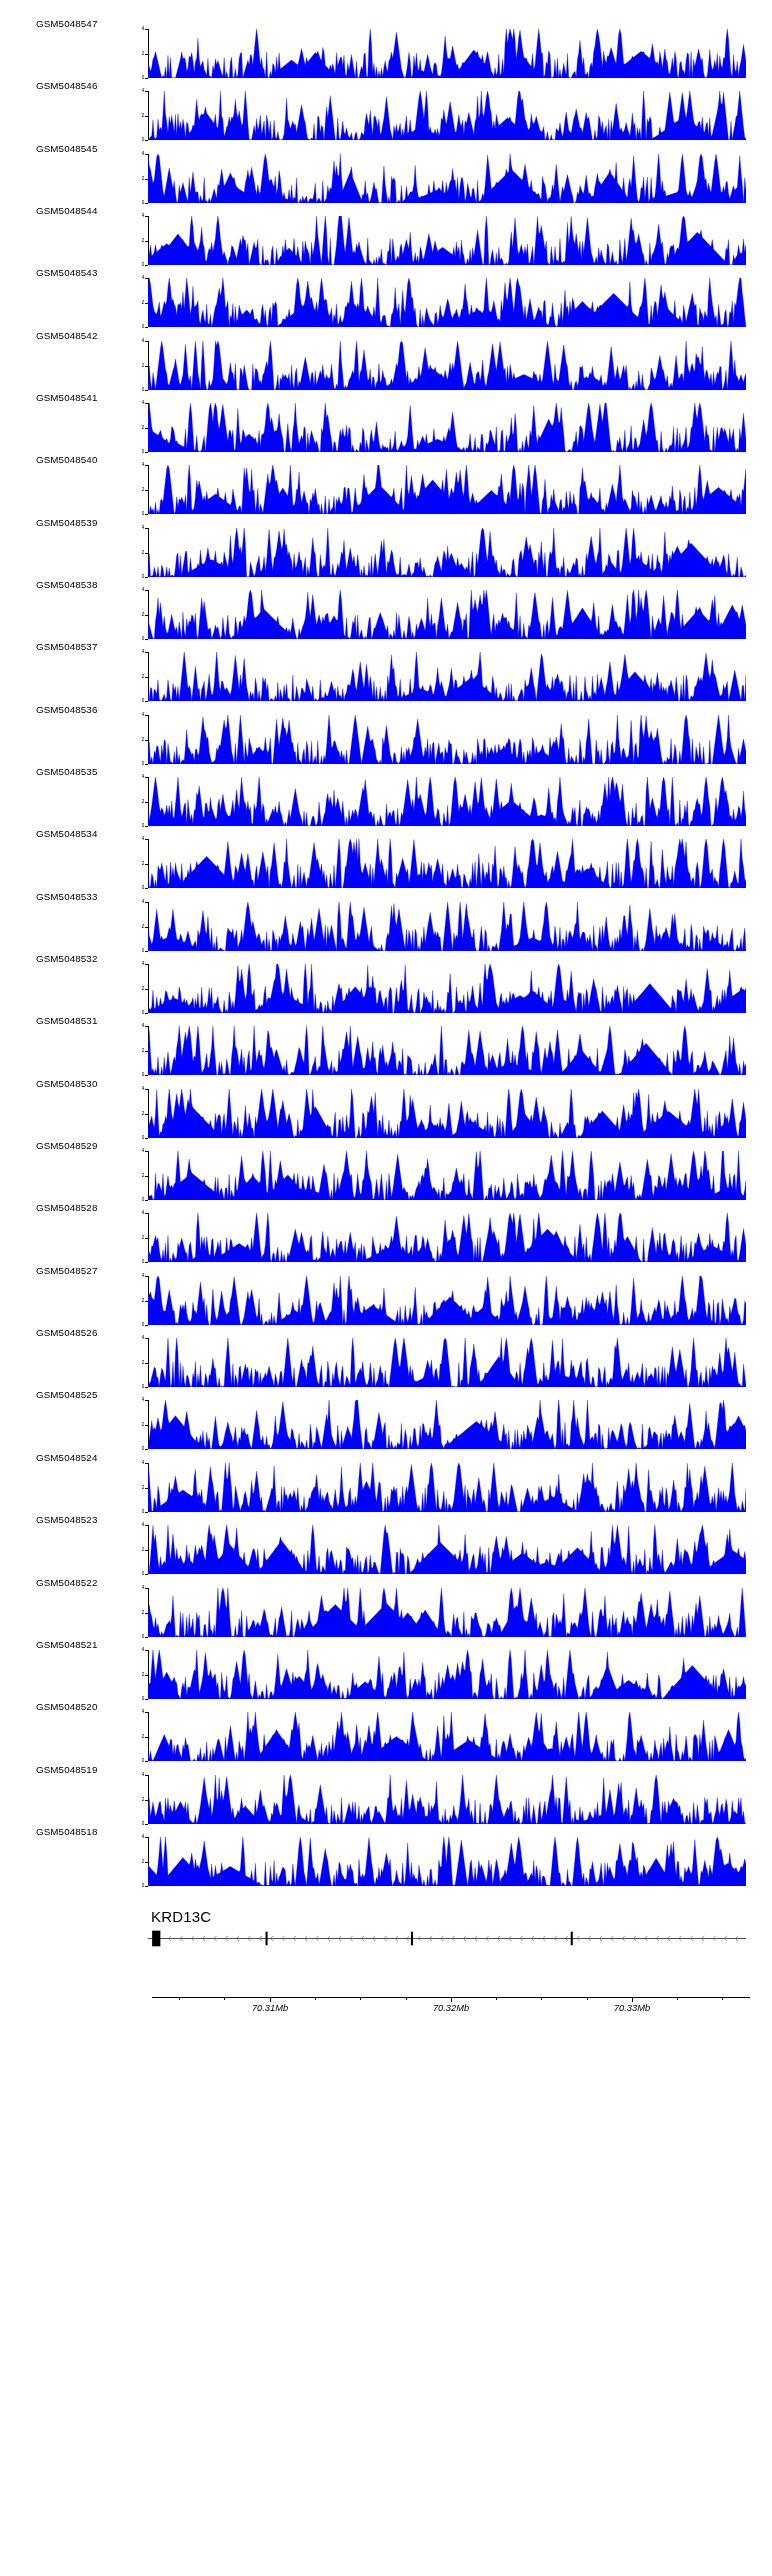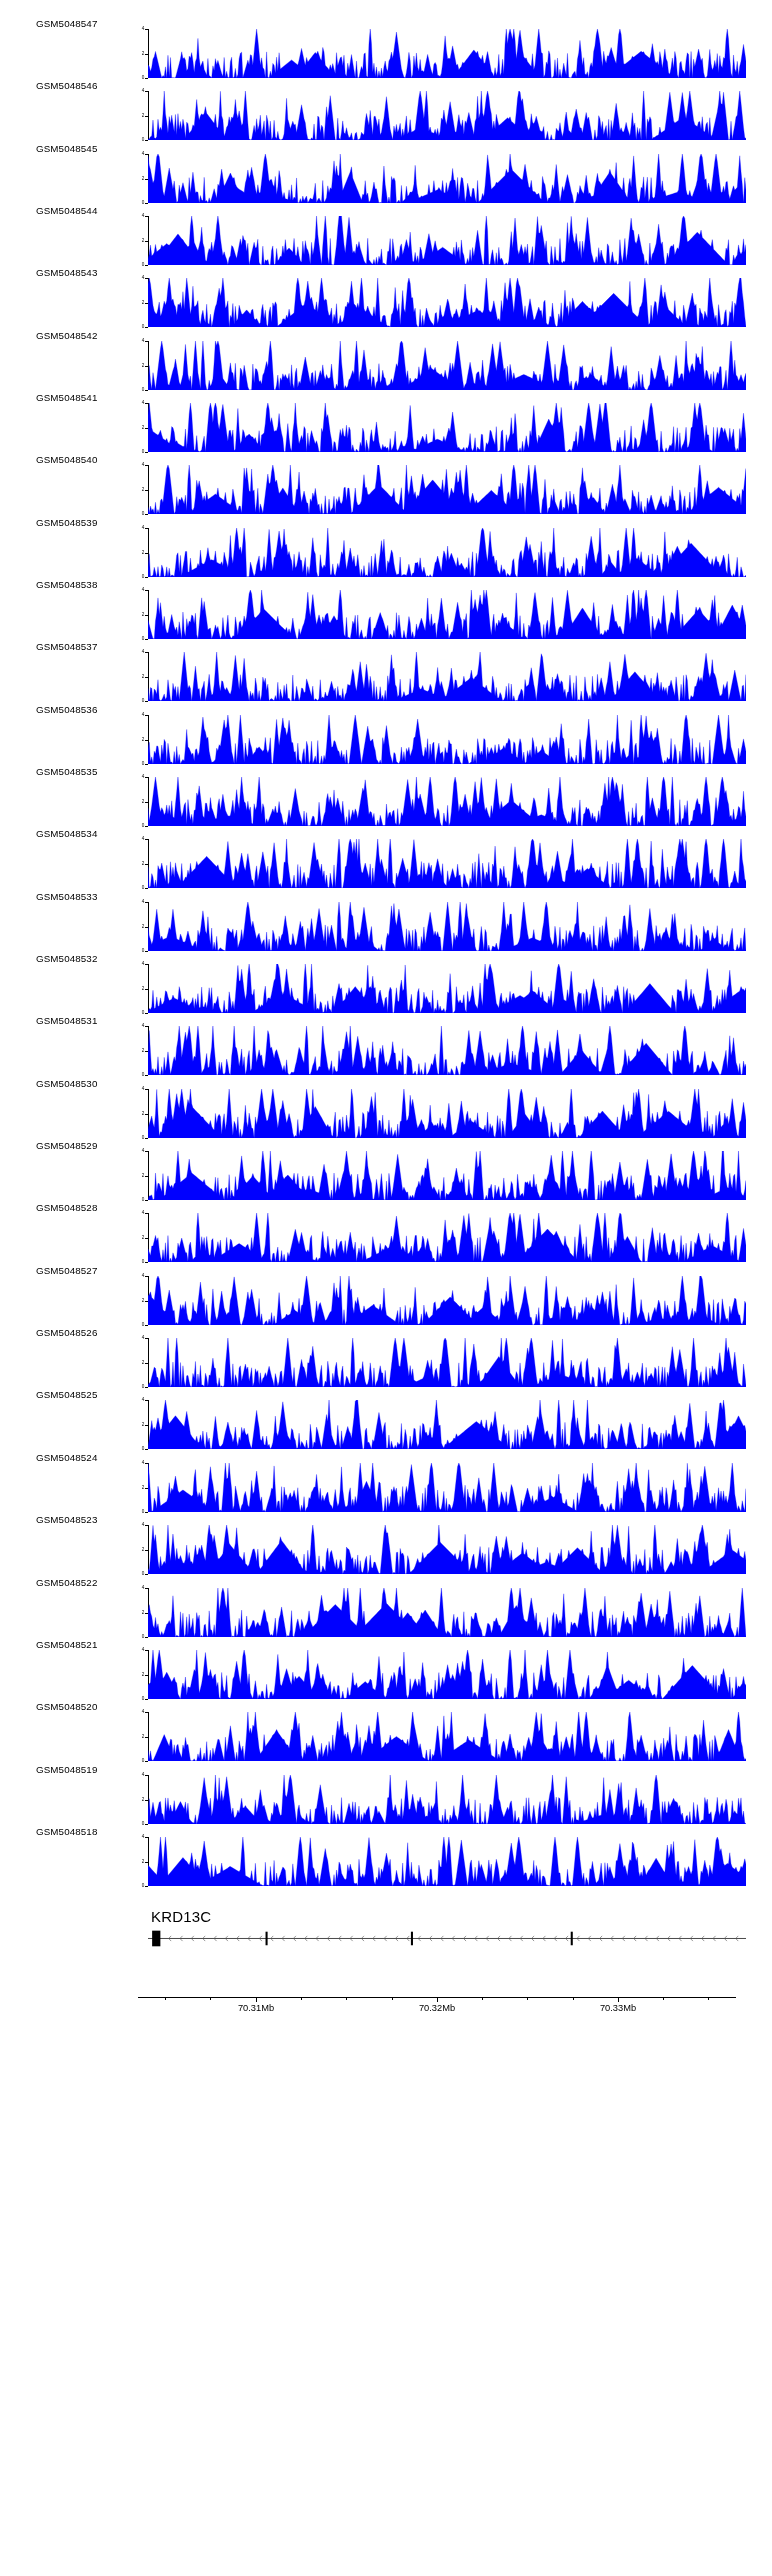--- a/index.html
+++ b/index.html
@@ -110,23 +110,24 @@
     width:598px;
     height:23px;
     background:#000;
     border:0.5px solid #000;
     box-sizing:border-box;
   }
 
   
   .coord-axis{
     position:absolute;
-    left:138px;
+    left:152px;
     width:598px;
     height:24px;
+    font-style:italic;
   }
   .coord-axis .line{
     position:absolute;left:0;top:0;width:598px;height:0.5px;background:#000;
   }
   .coord-axis .ctick{
     position:absolute;top:0;width:0.5px;height:3.6px;background:#000;
   }
   .coord-axis .clab{
     position:absolute;
     top:5.7px;

